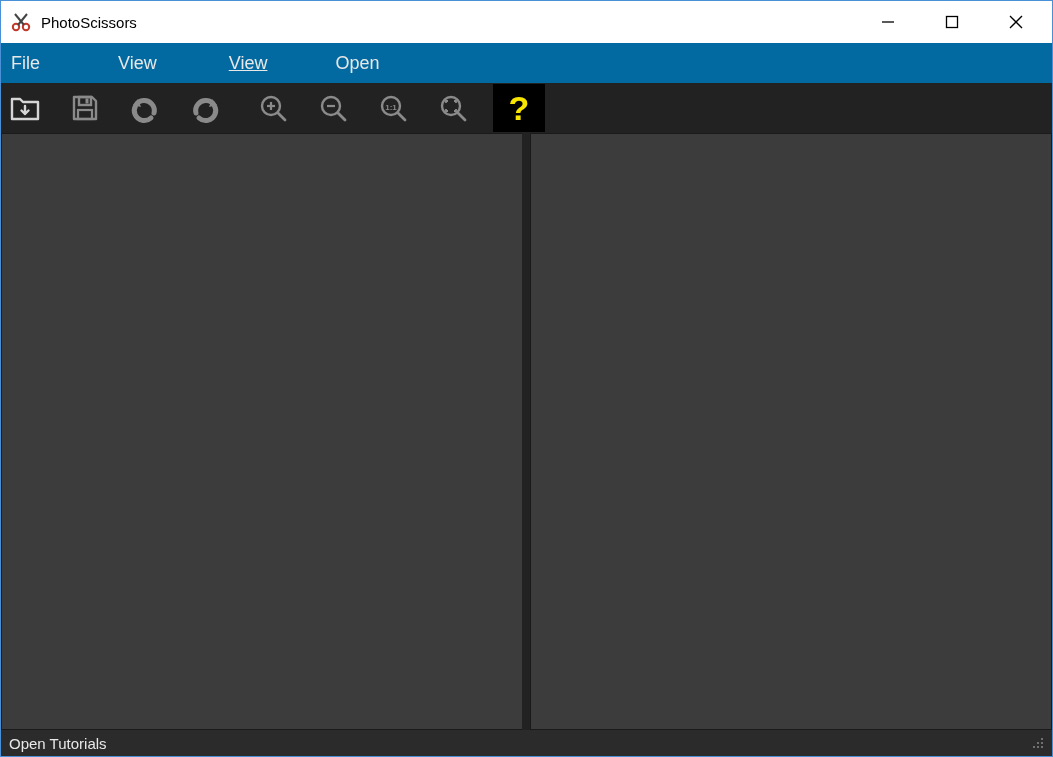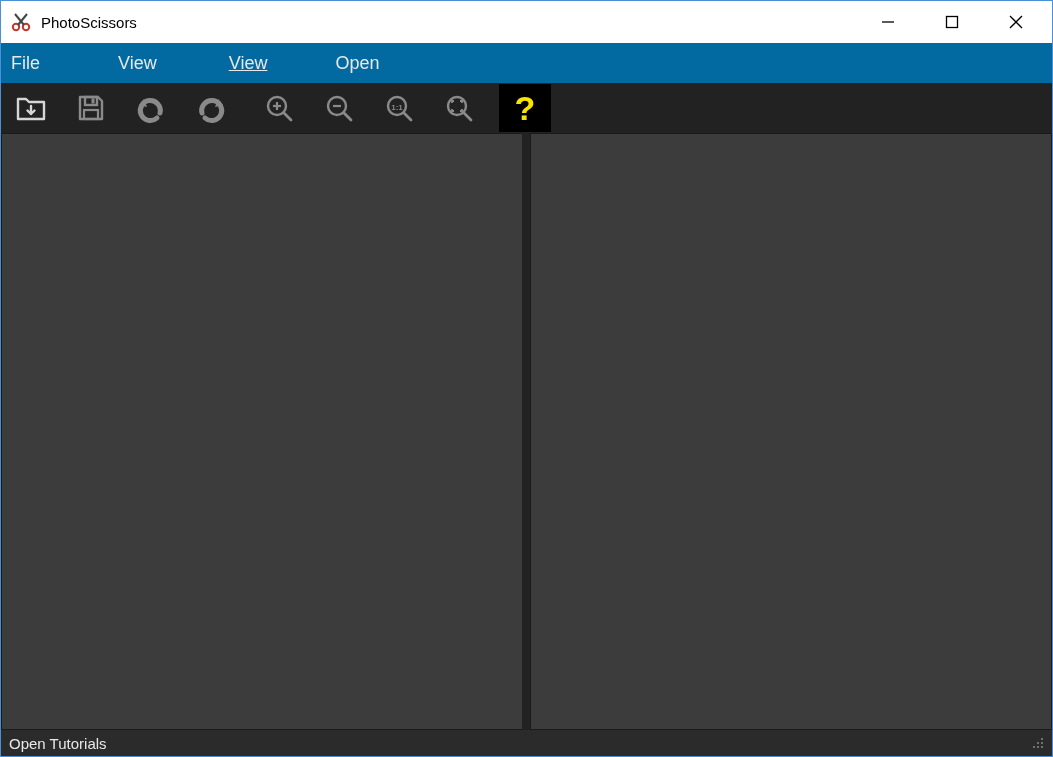--- a/index.html
+++ b/index.html
@@ -66,21 +66,21 @@
     }
     .menu-item:nth-child(3) {
       margin-right: 32px;
       text-decoration: underline;
     }
     .toolbar {
       height: 50px;
       background: #222222;
       display: flex;
       align-items: center;
-      padding: 0 6px;
+      padding: 0 0;
     }
     .tool-button {
       width: 48px;
       height: 48px;
       display: flex;
       align-items: center;
       justify-content: center;
       cursor: default;
       margin-right: 12px;
     }

